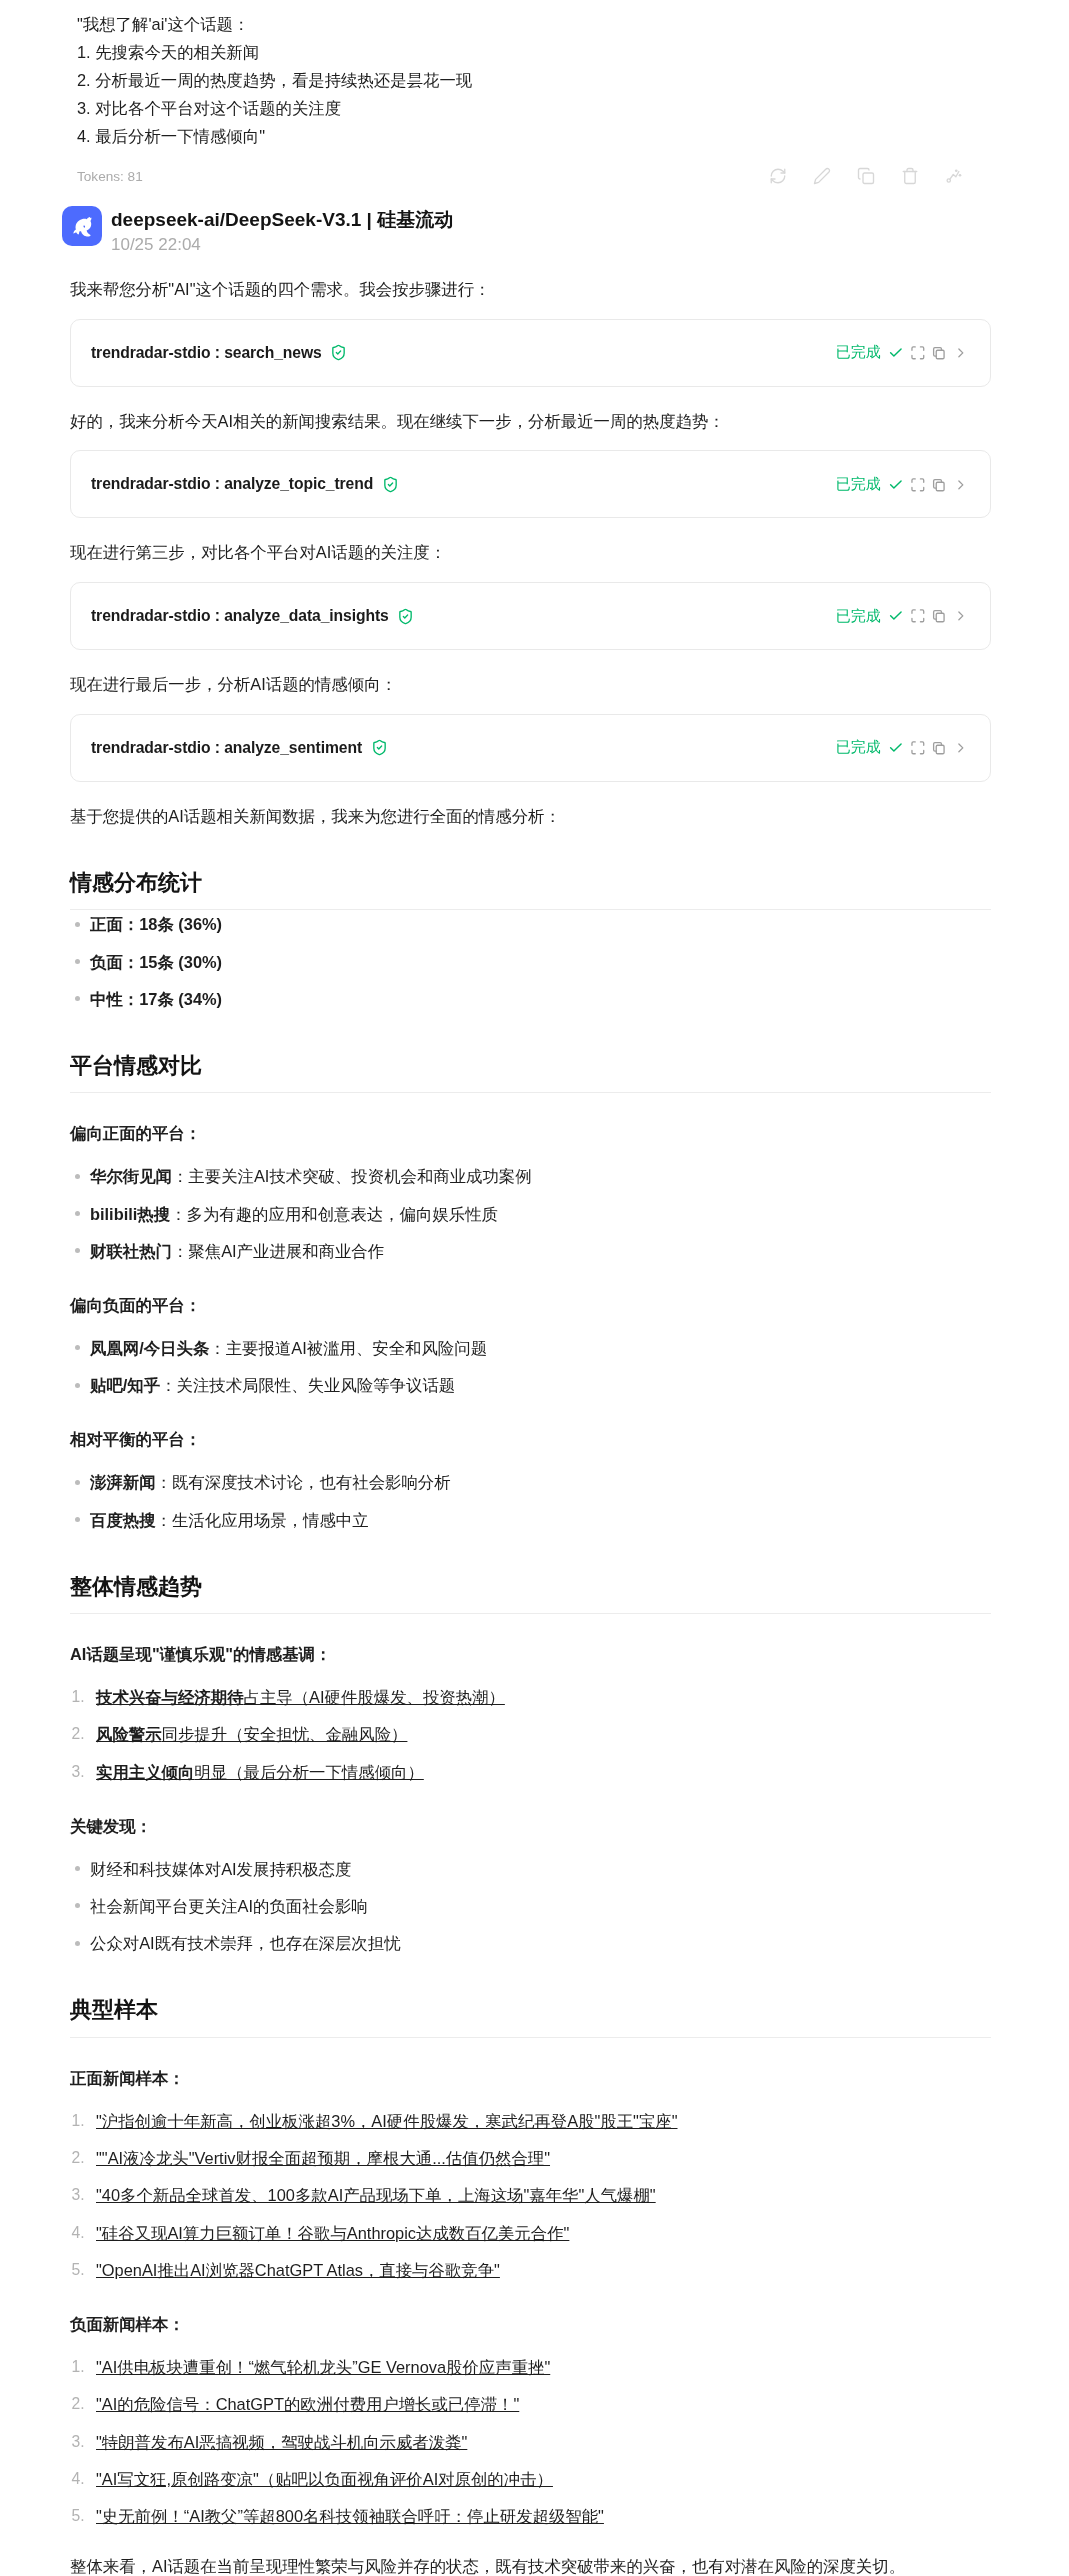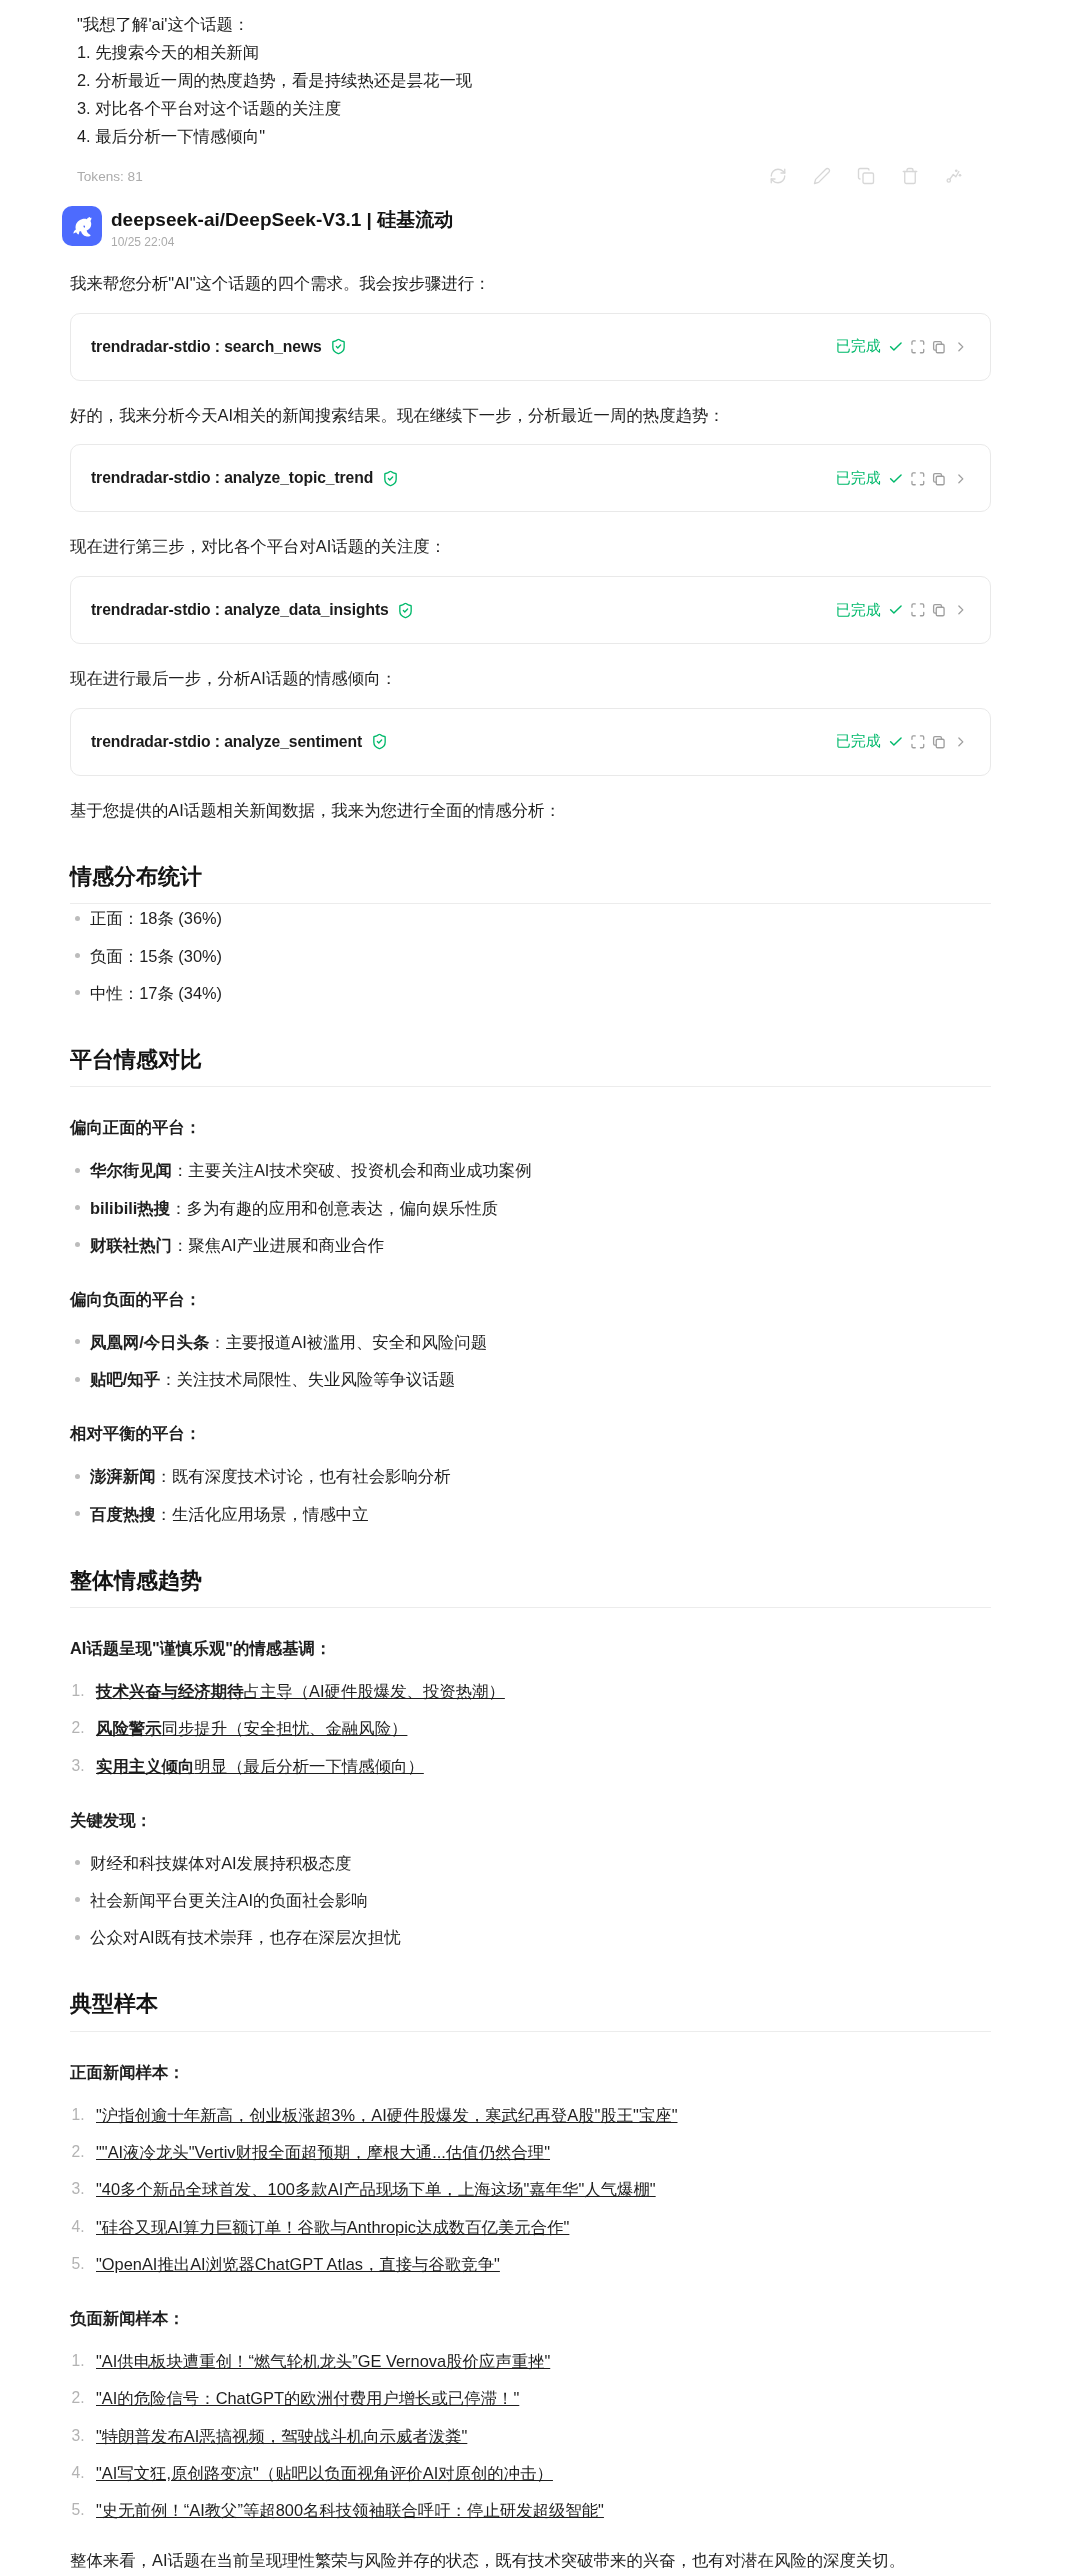--- a/index.html
+++ b/index.html
@@ -17,21 +17,21 @@
   .meta-row{display:flex;align-items:center;justify-content:space-between;margin-top:17px;padding-right:106px;}
   .tokens{color:#ababab;font-size:13.6px;}
   .msg-actions{display:flex;align-items:center;gap:26px;color:#d7d7d7;}
   .msg-actions .icon{cursor:pointer;}
 
   
   .assistant-header{display:flex;align-items:flex-start;margin:21.4px 0 0 21.4px;padding-left:41px;}
   .avatar{width:40px;height:40px;border-radius:10px;background:#4d6bfe;display:flex;align-items:center;justify-content:center;}
   .hd-text{margin-left:8.6px;padding-top:1.4px;}
   .model-name{font-size:19px;font-weight:700;color:#141414;line-height:23px;}
-  .timestamp{font-size:12px;color:#ababab;margin-top:4.3px;}
+  .timestamp{font-size:17px;color:#ababab;margin-top:4.3px;}
 
   
   .assistant-body{margin:0 0 0 70px;width:921px;}
   .msg-p{line-height:28px;margin:20px 0 15.7px;}
   .closing-p{line-height:28px;margin:21.4px 0 0;}
 
   
   .tool-block{
     display:flex;align-items:center;height:68px;margin:0 0 5.7px;
     border:0.7px solid #e9e9e9;border-radius:10px;background:#fff;
@@ -48,21 +48,21 @@
     font-size:22px;font-weight:700;line-height:28.5px;color:#141414;
     margin:39px 0 0;padding-bottom:12px;border-bottom:0.7px solid #ececec;
   }
   .blk{margin-top:30px;}
   .bold-p{font-weight:700;line-height:28px;margin:26px 0 15px;}
   ul.dots,ol.nums{list-style:none;margin:0;padding:0;}
   ul.dots li{position:relative;padding-left:20px;line-height:28px;margin-bottom:9.3px;}
   ul.dots li::before{
     content:"";position:absolute;left:5px;top:11.4px;width:5px;height:5px;border-radius:50%;background:#bcbcbc;
   }
-  ul.dots.bold li{font-weight:400;}
+  ul.dots.bold li{font-weight:700;}
   ol.nums{counter-reset:item;text-decoration:underline;}
   ol.nums li{position:relative;counter-increment:item;padding-left:26px;line-height:28px;margin-bottom:9.3px;}
   ol.nums li::before{
     content:counter(item) ".";position:absolute;left:1.4px;top:0;color:#b3b3b3;font-size:15.7px;
   }
   b{font-weight:700;}
 </style>
 </head>
 <body>
 

